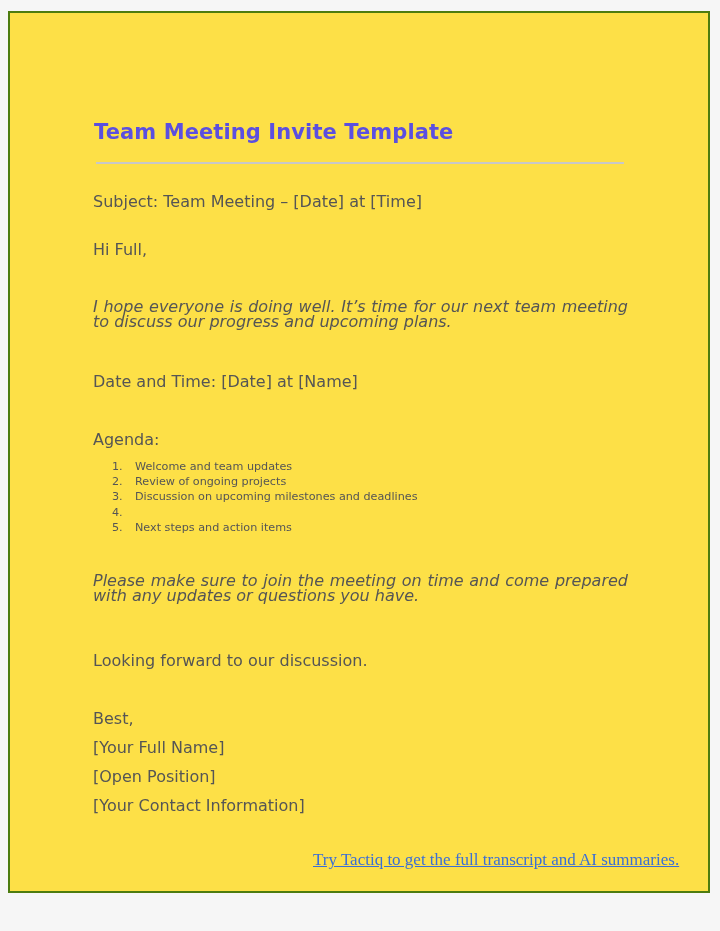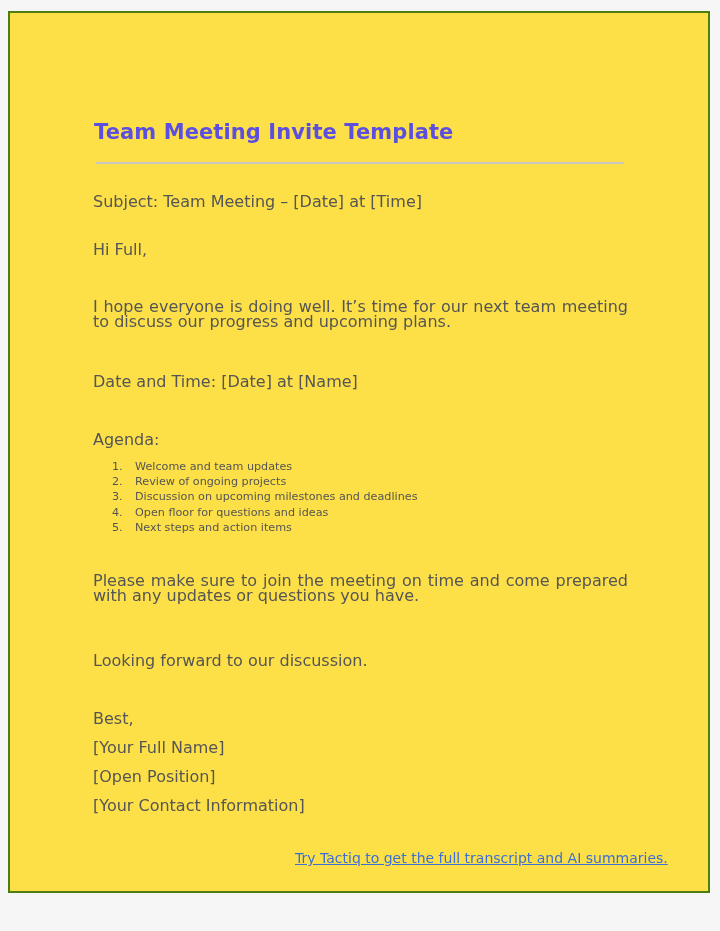--- a/index.html
+++ b/index.html
@@ -16,30 +16,30 @@
     font-size:21px; font-weight:bold; color:#5b4fe0; letter-spacing:0.1px;
   }
   .rule {
     position:absolute; left:86px; top:149px; width:528px; height:2px;
     background:#c8c8c8;
   }
   .txt {
     position:absolute; left:83px; margin:0; font-size:16px; color:#555;
     line-height:15px;
   }
-  .justify { width:535px; text-align:justify; }
+  .justify { width:535px; text-align:justify;font-style:italic; }
   .agenda {
     position:absolute; left:102px; top:446px; margin:0; padding:0;
     list-style:none; font-size:11.2px; color:#555; line-height:15.2px;
   }
   .agenda li { display:flex; }
   .agenda .num { width:23px; }
   .link {
-    position:absolute; left:285px; top:837px; font-size:14px;
-    color:#3b6fd6; text-decoration:underline;
+    position:absolute; left:303px; top:837px; font-size:17px;
+    color:#3b6fd6; text-decoration:underline;font-family:Liberation Serif, serif;
   }
 </style>
 </head>
 <body>
 
 <div class="page">
   <h1 class="title">Team Meeting Invite Template</h1>
   <div class="rule"></div>
 
   <p class="txt" style="top:181px">Subject: Team Meeting – [Date] at [Time]</p>
@@ -56,21 +56,20 @@
     <li>
         <span class="num">2.</span>
         <span>Review of ongoing projects</span>
       </li>
     <li>
         <span class="num">3.</span>
         <span>Discussion on upcoming milestones and deadlines</span>
       </li>
     <li>
         <span class="num">4.</span>
-        <span>Open floor for questions and ideas</span>
       </li>
     <li>
         <span class="num">5.</span>
         <span>Next steps and action items</span>
       </li>
   </ol>
 
   <p class="txt justify" style="top:560px">Please make sure to join the meeting on time and come prepared with any updates or questions you have.</p>
   <p class="txt" style="top:640px">Looking forward to our discussion.</p>
   <p class="txt" style="top:698px">Best,</p>

